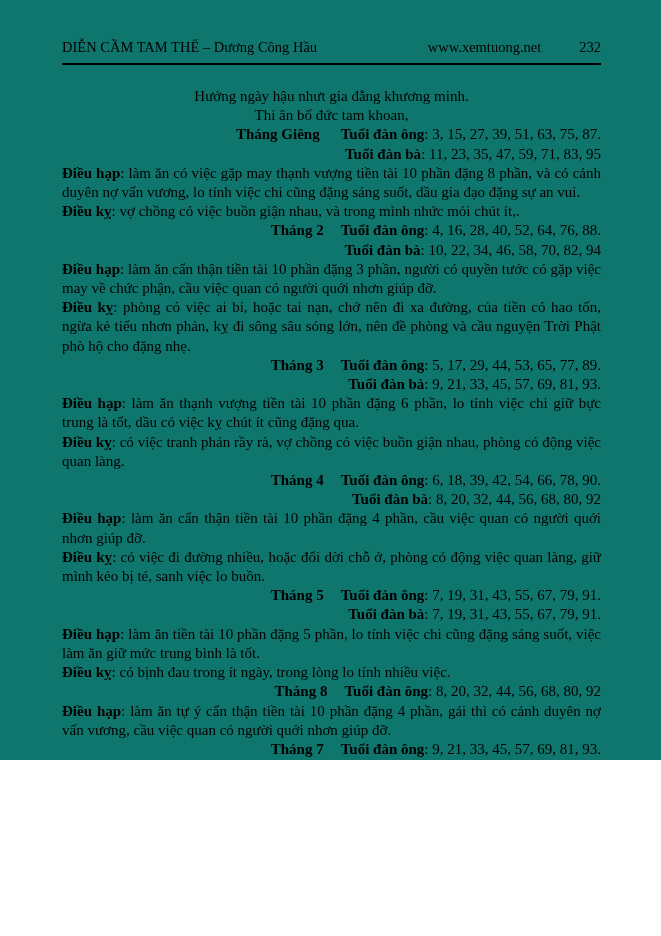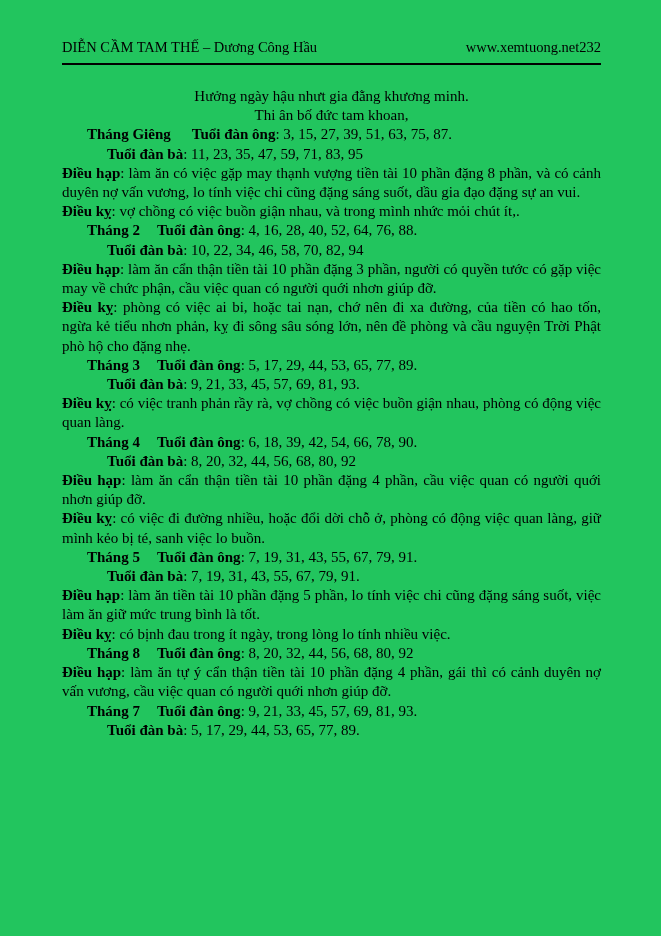--- a/index.html
+++ b/index.html
@@ -1,34 +1,34 @@
 <!DOCTYPE html>
 <html lang="vi"><head>
 <meta charset="utf-8">
 <style>
   html,body{margin:0;padding:0;background:#ffffff;}
   .page{
     position:relative;
-    width:661px;height:936px;
+    width:661px;height:760px;
     box-sizing:border-box;
     padding:38px 60px 0 62px;
-    background:#22c55e;
+    background:#0f766e;
     color:#000;
     font-family:"Liberation Serif","DejaVu Serif",serif;
     font-size:15px;
     line-height:19.2px;
     overflow:hidden;
   }
   .hdr{
     display:flex;justify-content:space-between;align-items:baseline;
     font-size:14.5px;line-height:19px;white-space:nowrap;
   }
-  .hdr-right{display:flex;align-items:center;}
+  .hdr-right{display:flex;gap:38px;align-items:center;}
   .rule{border:none;border-top:2px solid #000;margin:6px 0 22px 0;}
-  p{margin:0;}
+  p{margin:0;text-align:right;}
   .center{text-align:center;}
   .month-line{padding-left:25px;}
   .women-line{padding-left:45px;}
   .para{text-align:justify;}
   b{font-weight:bold;}
   .mlabel{margin-right:17px;}
   .gap-wide .mlabel{margin-right:21px;}
 </style>
 </head>
 <body>
@@ -57,20 +57,21 @@
   <section>
     <p class="month-line"><b class="mlabel">Tháng 2</b><b>Tuổi đàn ông</b><span>: 4, 16, 28, 40, 52, 64, 76, 88.</span></p>
     <p class="women-line"><b>Tuổi đàn bà</b><span>: 10, 22, 34, 46, 58, 70, 82, 94</span></p>
     <p class="para"><b>Điều hạp</b><span>: làm ăn cẩn thận tiền tài 10 phần đặng 3 phần,  người có quyền tước có gặp việc may về chức phận, cầu việc quan có người quới nhơn giúp đỡ.</span></p>
     <p class="para"><b>Điều kỵ</b><span>: phòng có việc ai bi, hoặc tai nạn, chớ nên đi xa đường, của tiền có hao tốn, ngừa kẻ tiểu nhơn phản, kỵ đi sông sâu sóng lớn, nên đề phòng và cầu nguyện Trời Phật phò hộ cho đặng nhẹ.</span></p>
   </section>
 
   <section>
     <p class="month-line"><b class="mlabel">Tháng 3</b><b>Tuổi đàn ông</b><span>: 5, 17, 29, 44, 53, 65, 77, 89.</span></p>
     <p class="women-line"><b>Tuổi đàn bà</b><span>: 9, 21, 33, 45, 57, 69, 81, 93.</span></p>
+    <p class="para"><b>Điều hạp</b><span>: làm ăn thạnh vượng tiền tài 10 phần đặng 6 phần, lo tính việc chi giữ bực trung là tốt, dầu có việc kỵ chút ít cũng đặng qua.</span></p>
     <p class="para"><b>Điều kỵ</b><span>: có việc tranh phản rầy rà, vợ chồng có việc buồn giận nhau, phòng có động việc quan làng.</span></p>
   </section>
 
   <section>
     <p class="month-line"><b class="mlabel">Tháng 4</b><b>Tuổi đàn ông</b><span>: 6, 18, 39, 42, 54, 66, 78, 90.</span></p>
     <p class="women-line"><b>Tuổi đàn bà</b><span>: 8, 20, 32, 44, 56, 68, 80, 92</span></p>
     <p class="para"><b>Điều hạp</b><span>: làm ăn cẩn thận tiền tài 10 phần đặng 4 phần,  cầu việc quan có người quới nhơn giúp đỡ.</span></p>
     <p class="para"><b>Điều kỵ</b><span>: có việc đi đường nhiều, hoặc đổi dời chỗ ở, phòng có động việc quan làng, giữ mình kẻo bị té, sanh việc lo buồn.</span></p>
   </section>
 

